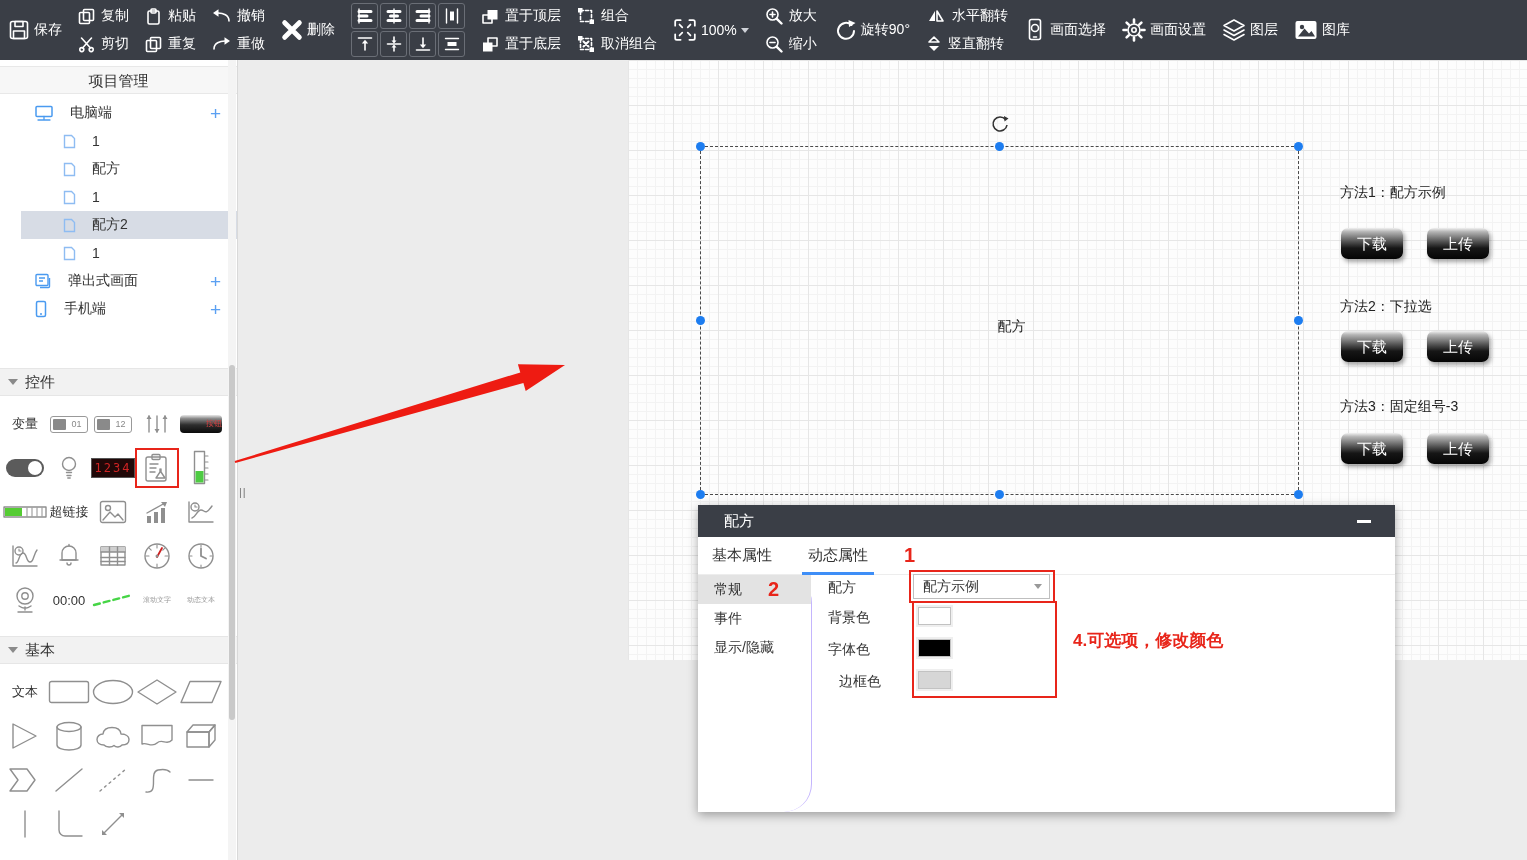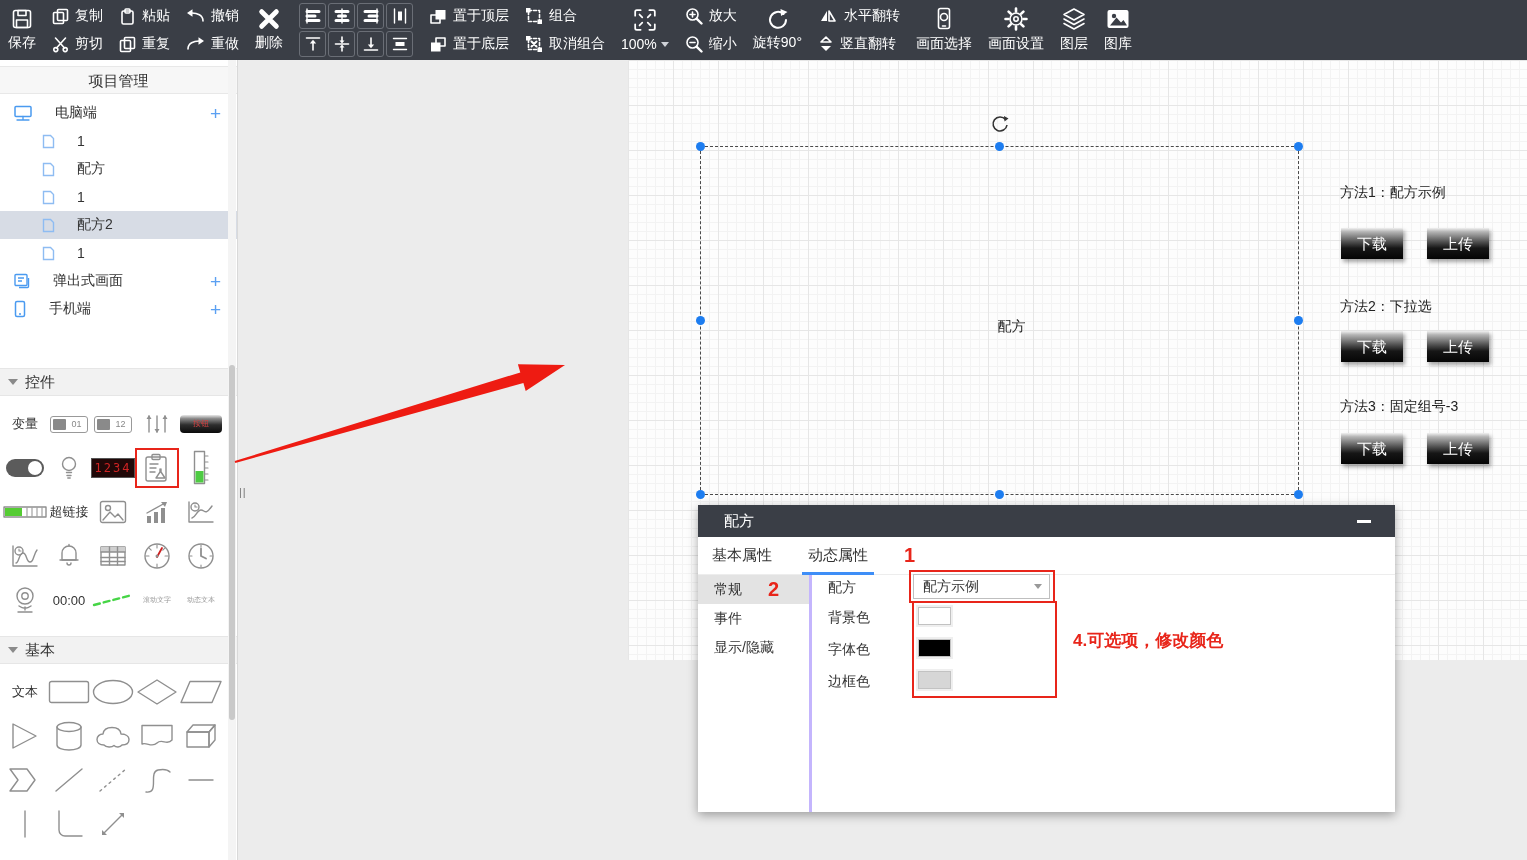--- a/index.html
+++ b/index.html
@@ -4,51 +4,51 @@
 <style>
   * { box-sizing: border-box; margin: 0; padding: 0; }
   html,body { width:1527px; height:860px; overflow:hidden; }
   body { font-family:"Liberation Sans","DejaVu Sans",sans-serif; }
   .app { position:relative; width:1527px; height:860px; background:#ececec; overflow:hidden; }
 
   
   .toolbar { position:absolute; left:0; top:0; width:1527px; height:60px; background:#3a3e46;
              display:flex; align-items:center; padding:0 8px; gap:16px; color:#fff; }
   .toolbar svg { display:block; stroke:#fff; fill:none; stroke-width:1.6; stroke-linecap:round; stroke-linejoin:round; }
-  .tb-col { display:flex; flex-direction:column; align-items:center; gap:4px; font-size:14px; cursor:pointer; }
+  .tb-col { display:flex; flex-direction:row; align-items:center; gap:4px; font-size:14px; cursor:pointer; }
   .tb-pair { display:flex; flex-direction:column; gap:4px; }
   .tb-row { display:flex; align-items:center; gap:6px; font-size:14px; height:24px; cursor:pointer; }
   .align-grid { display:grid; grid-template-columns:repeat(4,27px); grid-auto-rows:26px; gap:2px; }
   .align-btn { border:1px solid #6a6e76; border-radius:3px; display:flex; align-items:center; justify-content:center; cursor:pointer; }
   .zoom-lv { display:flex; align-items:center; gap:4px; font-size:14px; }
   .caret-down { width:0; height:0; border-left:4px solid transparent; border-right:4px solid transparent; border-top:5px solid #cfd2d8; }
 
   
   .sidebar { position:absolute; left:0; top:60px; width:238px; height:800px; background:#fff; border-right:1px solid #d9d9d9; }
   .sb-header { margin-top:6px; height:28px; line-height:28px; text-align:center; font-size:15px; color:#333;
                background:#f7f7f7; border-top:1px solid #e8e8e8; border-bottom:1px solid #e8e8e8; }
   .tree { padding-top:5px; }
-  .tree-row { position:relative; height:28px; display:flex; align-items:center; gap:22px; font-size:14px; color:#333; cursor:pointer; }
+  .tree-row { position:relative; height:28px; display:flex; align-items:center; gap:16px; font-size:14px; color:#333; cursor:pointer;margin-left:21px; }
   .tree-root { padding-left:13px; }
   .tree-child { padding-left:42px; }
   .tree-row.selected { background:#d7dce5; }
   .tree-row svg { display:block; }
   .tree-plus { position:absolute; right:16px; color:#5ba0f2; font-size:19px; font-weight:400; line-height:1; cursor:pointer; }
   .sec-header { height:28px; display:flex; align-items:center; gap:7px; padding-left:8px; background:#f2f2f2;
                 border-top:1px solid #e6e6e6; border-bottom:1px solid #e6e6e6; font-size:15px; color:#333; }
   .sec-tri { width:0; height:0; border-left:5px solid transparent; border-right:5px solid transparent; border-top:6px solid #8a8a8a; }
   .palette { display:grid; grid-template-columns:repeat(5,44px); grid-auto-rows:44px; padding:6px 0 0 3px; }
   .cell { display:flex; align-items:center; justify-content:center; cursor:pointer; }
   .cell svg { stroke:#8f8f8f; fill:none; stroke-width:1.4; stroke-linecap:round; stroke-linejoin:round; display:block; }
   .lbl { font-size:13px; color:#333; }
   .tiny-lbl { font-size:7px; color:#999; }
   .sw { width:38px; height:17px; border:1.5px solid #999; border-radius:3px; display:flex; align-items:center; }
   .sw .knob { width:13px; height:11px; background:#8a8a8a; margin-left:2px; border-radius:1px; }
   .sw .dig { flex:1; text-align:center; font-size:9px; color:#888; }
-  .mini-btn { width:42px; height:18px; border-radius:4px; text-align:center; line-height:18px; font-size:8px; color:#d04040;
+  .mini-btn { width:42px; height:18px; border-radius:4px; text-align:right; line-height:18px; font-size:8px; color:#d04040;
               background:linear-gradient(180deg,#e9e9e9,#8a8a8a 20%,#2e2e2e 55%,#0a0a0a); }
   .toggle { width:38px; height:18px; border-radius:9px; background:#5b5b5b; position:relative; }
   .toggle .tk { position:absolute; right:2px; top:2px; width:14px; height:14px; border-radius:50%; background:#fff; }
   .seg { width:46px; height:20px; background:#200808; border:1px solid #555; color:#cf2323;
          font-family:"DejaVu Sans Mono",monospace; font-size:12px; letter-spacing:2px; text-align:center; line-height:19px; }
   .recipe-hl { border:2px solid #e8251a; padding:3px 6px; }
   .scrollbar { position:absolute; right:1px; top:0; width:8px; height:100%; background:#f4f4f4; }
   .scroll-thumb { position:absolute; left:1px; top:305px; width:6px; height:355px; background:#c9c9c9; border-radius:3px; }
   .splitter { position:absolute; left:239px; top:486px; font-size:11px; color:#777; letter-spacing:1px; cursor:col-resize; }
 
@@ -56,34 +56,34 @@
   .canvas { position:absolute; left:628px; top:60px; width:899px; height:600px; background:#fdfdfd;
     background-image:
       linear-gradient(#e6e6e6 1px,transparent 1px), linear-gradient(90deg,#e6e6e6 1px,transparent 1px),
       linear-gradient(#f3f3f3 1px,transparent 1px), linear-gradient(90deg,#f3f3f3 1px,transparent 1px);
     background-size:45px 45px,45px 45px,9px 9px,9px 9px; }
   .selection { position:absolute; left:72px; top:86px; width:599px; height:349px; border:1px dashed #4a4a4a; }
   .handle { position:absolute; width:9px; height:9px; border-radius:50%; background:#1d7df0; }
   .sel-label { position:absolute; left:50%; top:50%; transform:translate(calc(-50% + 12px),calc(-50% + 6px)); font-size:14px; color:#222; }
   .rotate-handle { position:absolute; left:calc(50% - 9px); top:-32px; cursor:grab; }
   .method-title { position:absolute; font-size:14px; color:#222; white-space:nowrap; }
-  .gbtn { position:absolute; width:62px; height:31px; border-radius:0; color:#fff; font-size:15px; text-align:center; line-height:31px;
+  .gbtn { position:absolute; width:62px; height:31px; border-radius:7px; color:#fff; font-size:15px; text-align:center; line-height:31px;
           background:linear-gradient(180deg,#f0f0f0 0%,#b5b5b5 12%,#4f4f4f 45%,#161616 65%,#050505 100%);
           box-shadow:2px 3px 4px rgba(0,0,0,.35); cursor:pointer; }
 
   
   .panel { position:absolute; left:698px; top:505px; width:697px; height:307px; background:#fff;
            box-shadow:0 3px 10px rgba(0,0,0,.35); }
   .panel-header { height:32px; background:#3a3e46; color:#fff; font-size:15px; display:flex; align-items:center;
                   padding:0 24px 0 26px; }
   .panel-min { margin-left:auto; width:14px; height:3px; background:#fff; cursor:pointer; }
   .panel-tabs { height:38px; display:flex; align-items:center; padding-left:14px; gap:30px; border-bottom:1px solid #ededed; }
   .ptab { font-size:15px; color:#333; height:38px; line-height:36px; cursor:pointer; }
   .ptab.active { border-bottom:3px solid #3e8ef7; padding:0 6px; }
-  .panel-nav { position:absolute; left:0; top:70px; bottom:0; width:114px; border-right:3px solid #c4b5fd; }
+  .panel-nav { position:absolute; left:0; top:70px; bottom:0; width:114px; border-right:1px solid #c4b5fd;border-radius:28px; }
   .pnav-item { height:29px; display:flex; align-items:center; padding-left:16px; font-size:14px; color:#333; cursor:pointer; }
   .pnav-item.selected { background:#e3e3e3; }
   .fld-label { position:absolute; font-size:14px; color:#333; }
   .dropdown { position:absolute; left:215px; top:69px; width:137px; height:25px; border:1px solid #bfbfbf; background:#fff;
               font-size:14px; color:#333; line-height:23px; padding-left:9px; cursor:pointer; }
   .dd-caret { position:absolute; right:7px; top:9px; width:0; height:0; border-left:4px solid transparent;
               border-right:4px solid transparent; border-top:5px solid #999; }
   .swatch { position:absolute; left:220px; width:33px; height:18px; border:1px solid #c2c2c2; outline:2px solid #efefef; cursor:pointer; }
   .red { color:#e8251a; }
   .ann-num { position:absolute; font-size:20px; font-weight:bold; }
@@ -849,21 +849,21 @@
       <span>配方示例</span>
       <span class="dd-caret"></span>
     </div>
 
     <span class="fld-label" style="left:130px;top:104px;">背景色</span>
     <span class="swatch" style="top:102px;background:#ffffff;"></span>
 
     <span class="fld-label" style="left:130px;top:136px;">字体色</span>
     <span class="swatch" style="top:134px;background:#000000;"></span>
 
-    <span class="fld-label" style="left:130px;top:168px;">边框色</span>
+    <span class="fld-label" style="left:141px;top:168px;">边框色</span>
     <span class="swatch" style="top:166px;background:#d6d6d6;"></span>
 
     <span class="ann-box" style="left:211px;top:65px;width:146px;height:33px;"></span>
     <span class="ann-box" style="left:214px;top:96px;width:145px;height:97px;"></span>
     <span class="ann-text red" style="left:375px;top:124px;">4.可选项，修改颜色</span>
   </div>
 
   <svg class="red-arrow" width="345" height="125" viewBox="0 0 345 125">
     <polygon points="5.3,113 293.4,33 295.7,41.1 335,15 287.9,14.3 290.3,22.4 4.7,111" fill="#ee1b12"></polygon>
   </svg>

